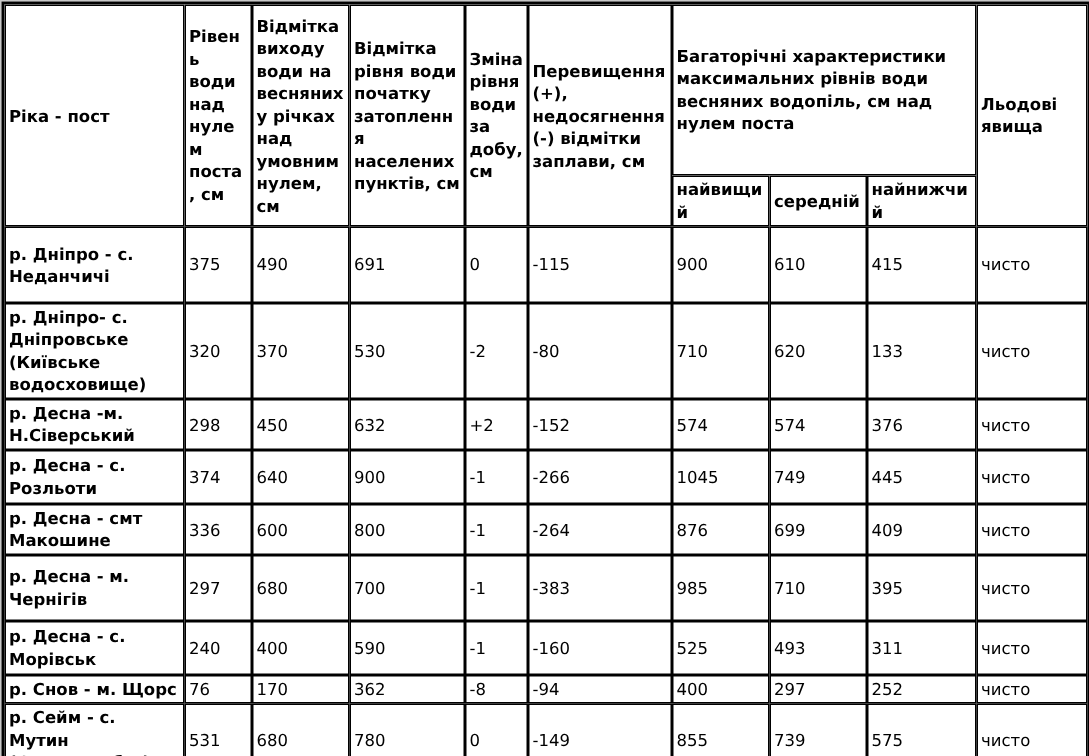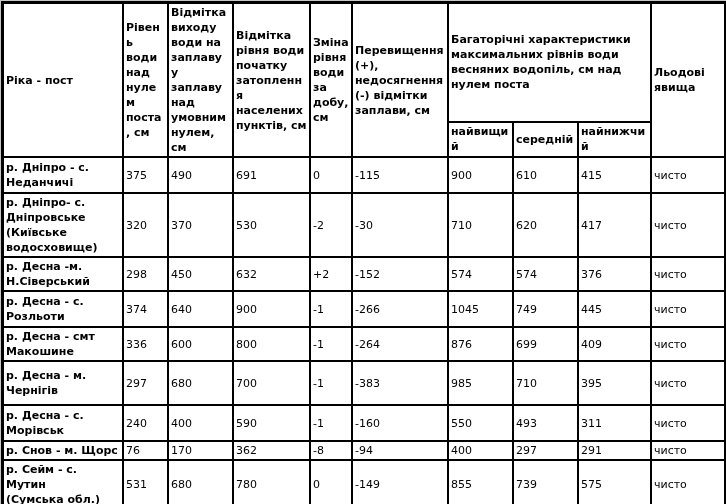--- a/index.html
+++ b/index.html
@@ -58,56 +58,56 @@
     <col style="width:65px">
     <col style="width:65px">
     <col style="width:73px">
     <col style="width:74px">
   </colgroup>
 
   <tbody>
       <tr style="height:114px">
     <th rowspan="2">Ріка - пост</th>
     <th rowspan="2">Рівень води над нулем поста, см</th>
-    <th rowspan="2">Відмітка виходу води на заплаву у заплаву над умовним нулем, см</th>
+    <th rowspan="2">Відмітка виходу води на весняних у річках над умовним нулем, см</th>
     <th rowspan="2">Відмітка рівня води початку затоплення населених пунктів, см</th>
     <th rowspan="2">Зміна рівня води за добу, см</th>
     <th rowspan="2">Перевищення (+), недосягнення (-) відмітки заплави, см</th>
     <th colspan="3">Багаторічні характеристики максимальних рівнів води весняних водопіль, см  над нулем поста</th>
     <th rowspan="2">Льодові явища</th>
   </tr>
   <tr style="height:34px">
     <th>найвищий</th>
     <th>середній</th>
     <th>найнижчий</th>
   </tr>
 
-  <tr style="height:36px">
+  <tr style="height:51px">
     <td class="name-cell"><span>р. Дніпро - с. Неданчичі</span><span class="note"></span></td>
     <td class="num-cell">375</td>
     <td class="num-cell">490</td>
     <td class="num-cell">691</td>
     <td class="num-cell">0</td>
     <td class="num-cell">-115</td>
     <td class="num-cell">900</td>
     <td class="num-cell">610</td>
     <td class="num-cell">415</td>
     <td class="ice-cell">чисто</td>
   </tr>
 
   <tr style="height:52px">
     <td class="name-cell"><span>р. Дніпро- с. Дніпровське</span><span class="note">(Київське водосховище)</span></td>
     <td class="num-cell">320</td>
     <td class="num-cell">370</td>
     <td class="num-cell">530</td>
     <td class="num-cell">-2</td>
-    <td class="num-cell">-30</td>
+    <td class="num-cell">-80</td>
     <td class="num-cell">710</td>
     <td class="num-cell">620</td>
-    <td class="num-cell">417</td>
+    <td class="num-cell">133</td>
     <td class="ice-cell">чисто</td>
   </tr>
 
   <tr style="height:20px">
     <td class="name-cell"><span>р. Десна -м. Н.Сіверський</span><span class="note"></span></td>
     <td class="num-cell">298</td>
     <td class="num-cell">450</td>
     <td class="num-cell">632</td>
     <td class="num-cell">+2</td>
     <td class="num-cell">-152</td>
@@ -156,36 +156,36 @@
     <td class="ice-cell">чисто</td>
   </tr>
 
   <tr style="height:36px">
     <td class="name-cell"><span>р. Десна - с. Морівськ</span><span class="note"></span></td>
     <td class="num-cell">240</td>
     <td class="num-cell">400</td>
     <td class="num-cell">590</td>
     <td class="num-cell">-1</td>
     <td class="num-cell">-160</td>
-    <td class="num-cell">550</td>
+    <td class="num-cell">525</td>
     <td class="num-cell">493</td>
     <td class="num-cell">311</td>
     <td class="ice-cell">чисто</td>
   </tr>
 
   <tr style="height:14px">
     <td class="name-cell"><span>р. Снов - м. Щорс</span><span class="note"></span></td>
     <td class="num-cell">76</td>
     <td class="num-cell">170</td>
     <td class="num-cell">362</td>
     <td class="num-cell">-8</td>
     <td class="num-cell">-94</td>
     <td class="num-cell">400</td>
     <td class="num-cell">297</td>
-    <td class="num-cell">291</td>
+    <td class="num-cell">252</td>
     <td class="ice-cell">чисто</td>
   </tr>
 
   <tr style="height:47px">
     <td class="name-cell"><span>р. Сейм - с. Мутин</span><span class="note">(Сумська обл.)</span></td>
     <td class="num-cell">531</td>
     <td class="num-cell">680</td>
     <td class="num-cell">780</td>
     <td class="num-cell">0</td>
     <td class="num-cell">-149</td>

